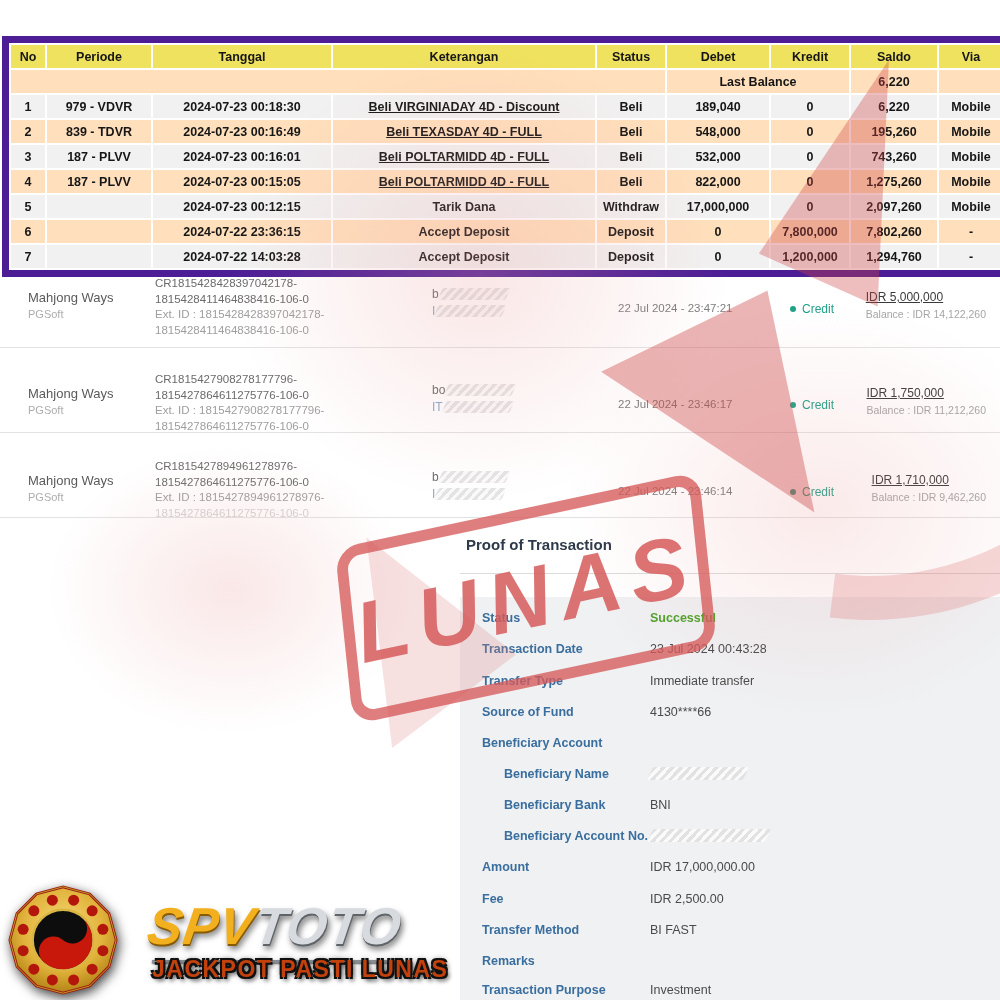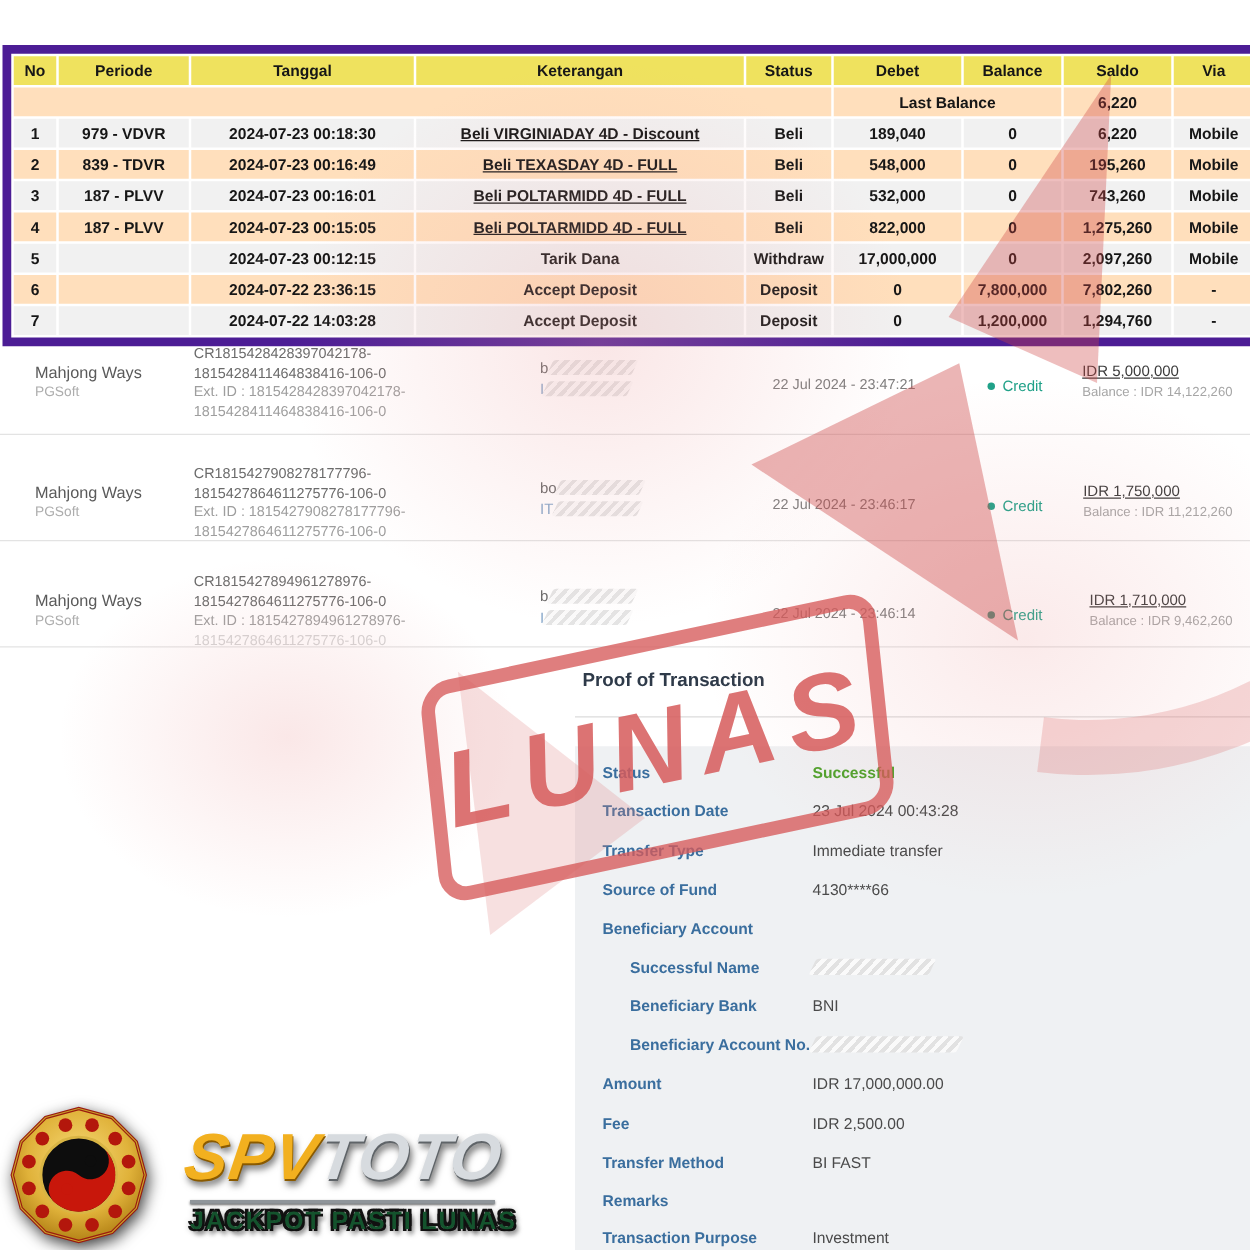--- a/index.html
+++ b/index.html
@@ -93,22 +93,22 @@
 
   
   .logo { position:absolute; left:6px; top:880px; width:420px; height:120px; }
   .wheel { position:absolute; left:2px; top:4px; filter:drop-shadow(2px 4px 6px rgba(0,0,0,0.75)); }
   .brand { position:absolute; left:142px; top:16px; font-weight:900; font-style:italic;
     font-size:52px; letter-spacing:1px; white-space:nowrap; transform:skewX(-8deg); }
   .brand .gold { color:#F2B01F; text-shadow:1px 2px 0 #8A5A00, 3px 5px 6px rgba(0,0,0,0.55); }
   .brand .silver { color:#D7DBDF; text-shadow:1px 2px 0 #5F6468, 3px 5px 6px rgba(0,0,0,0.55); }
   .brand-sep { position:absolute; left:146px; top:80px; width:244px; height:3px; background:#8F959A;
     box-shadow:0 1px 2px rgba(0,0,0,0.6); }
-  .tagline { position:absolute; left:146px; top:86px; font-size:20px; font-weight:900;
-    letter-spacing:1.5px; color:#14532d; white-space:nowrap;
+  .tagline { position:absolute; left:146px; top:76px; font-size:23px; font-weight:900;
+    letter-spacing:1.5px; color:#c2410c; white-space:nowrap;
     text-shadow:-2px -2px 0 #111, 2px -2px 0 #111, -2px 2px 0 #111, 2px 2px 0 #111,
       0 0 6px rgba(0,0,0,0.85), 3px 4px 4px rgba(0,0,0,0.6); }
 </style>
 </head>
 <body>
 
 <div class="page">
 
 
   <table class="tx">
@@ -124,21 +124,21 @@
         <col style="width:64px">
     </colgroup>
     <tbody>
         <tr>
       <th>No</th>
       <th>Periode</th>
       <th>Tanggal</th>
       <th>Keterangan</th>
       <th>Status</th>
       <th>Debet</th>
-      <th>Balance</th>
+      <th>Kredit</th>
       <th>Saldo</th>
       <th>Via</th>
     </tr>
     <tr class="balance-row">
       <td colspan="5"></td>
       <td colspan="2" class="lb">Last Balance</td>
       <td class="saldo">6,220</td>
       <td></td>
     </tr>
     <tr class="r-odd">
@@ -306,21 +306,21 @@
         <div class="p-value">Immediate transfer</div>
       </div>
     <div class="p-row" style="top:108px;">
         <div class="p-label">Source of Fund</div>
         <div class="p-value">4130****66</div>
       </div>
     <div class="p-row" style="top:139px;">
         <div class="p-label">Beneficiary Account</div>
       </div>
     <div class="p-row indent" style="top:170px;">
-        <div class="p-label">Successful Name</div>
+        <div class="p-label">Beneficiary Name</div>
         <div class="p-value"><span class="redact p-redact"></span></div>
       </div>
     <div class="p-row indent" style="top:201px;">
         <div class="p-label">Beneficiary Bank</div>
         <div class="p-value">BNI</div>
       </div>
     <div class="p-row indent" style="top:232px;">
         <div class="p-label">Beneficiary Account No.</div>
         <div class="p-value"><span class="redact p-redact wide"></span></div>
       </div>

